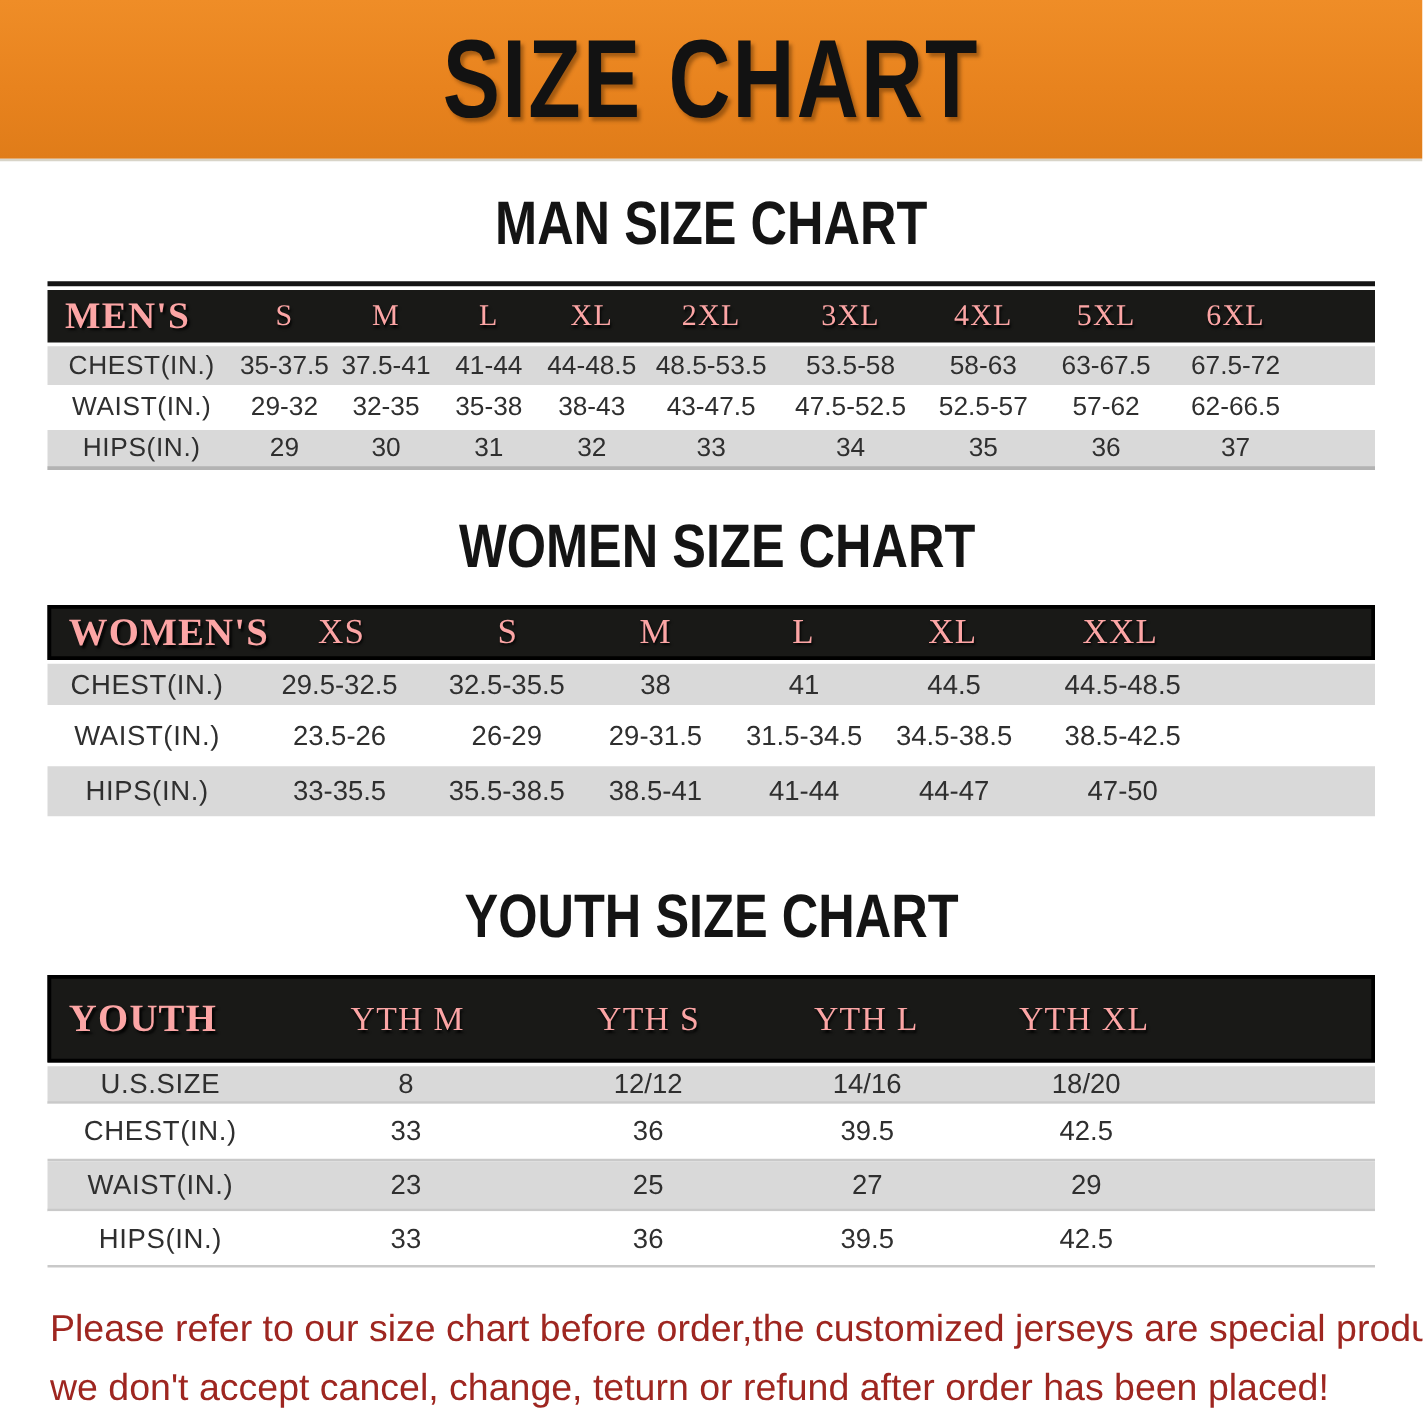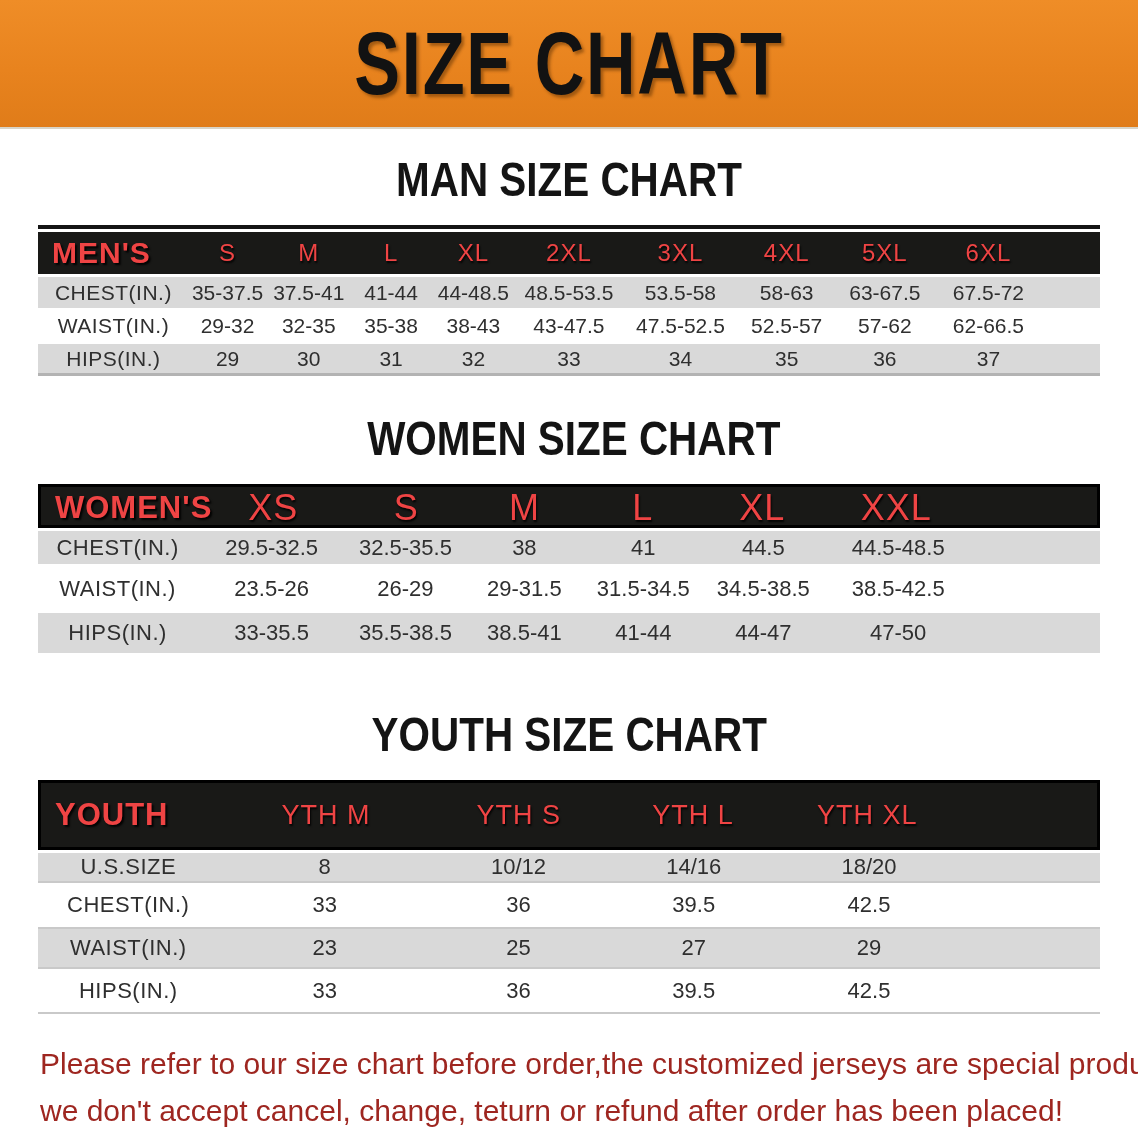--- a/index.html
+++ b/index.html
@@ -64,22 +64,23 @@
     display: grid;
     align-items: center;
     width: 100%;
   }
   .grid-men   { grid-template-columns: 14.2% 7.3% 8% 7.5% 8% 10% 11% 9% 9.5% 10% 5.5%; }
   .grid-women { grid-template-columns: 15% 14% 11.2% 11.2% 11.2% 11.4% 14% 12%; }
   .grid-youth { grid-template-columns: 17% 20% 16.5% 16.5% 16.5% 13.5%; }
 
   .trow.head {
     background: #191917;
-    color: #ef4444;
+    color: #fca5a5;
     margin-bottom: 3px;
+    font-family: Liberation Serif, serif;
   }
   .hlabel {
     font-weight: 700;
     font-size: 30px;
     letter-spacing: 1px;
     padding-left: 14px;
     text-shadow: 2px 2px 2px rgba(0,0,0,0.9);
     white-space: nowrap;
   }
   .hsize {
@@ -96,21 +97,21 @@
 
   
   .table-men .trow.head { height: 42px; }
   .table-men .trow:nth-child(3) { height: 31px; }
   .table-men .trow:nth-child(4) { height: 36px; }
   .table-men .trow:nth-child(5) { height: 32px; border-bottom: 3px solid #b3b3b3; }
 
   
   .table-women .trow.head { height: 44px; border: 3px solid #000; }
   .table-women .hlabel { font-size: 31px; }
-  .table-women .hsize  { font-size: 36px; }
+  .table-women .hsize  { font-size: 28px; }
   .table-women .trow:nth-child(2) { height: 33px; }
   .table-women .trow:nth-child(3) { height: 49px; }
   .table-women .trow:nth-child(4) { height: 40px; }
   .table-women .rlabel, .table-women .val { font-size: 22px; }
 
   
   .table-youth .trow.head { height: 70px; border: 3px solid #000; }
   .table-youth .hlabel { font-size: 31px; }
   .table-youth .hsize  { font-size: 27px; }
   .table-youth .trow:nth-child(2) { height: 30px; border-bottom: 2px solid #c9c9c9; }
@@ -249,21 +250,21 @@
       <span class="hlabel">YOUTH</span>
       <span class="hsize">YTH M</span>
       <span class="hsize">YTH S</span>
       <span class="hsize">YTH L</span>
       <span class="hsize">YTH XL</span>
       <span class="hsize filler"></span>
     </div>
     <div class="trow grid-youth shade">
       <span class="rlabel">U.S.SIZE</span>
       <span class="val">8</span>
-      <span class="val">10/12</span>
+      <span class="val">12/12</span>
       <span class="val">14/16</span>
       <span class="val">18/20</span>
       <span class="val filler"></span>
     </div>
     <div class="trow grid-youth plain">
       <span class="rlabel">CHEST(IN.)</span>
       <span class="val">33</span>
       <span class="val">36</span>
       <span class="val">39.5</span>
       <span class="val">42.5</span>

